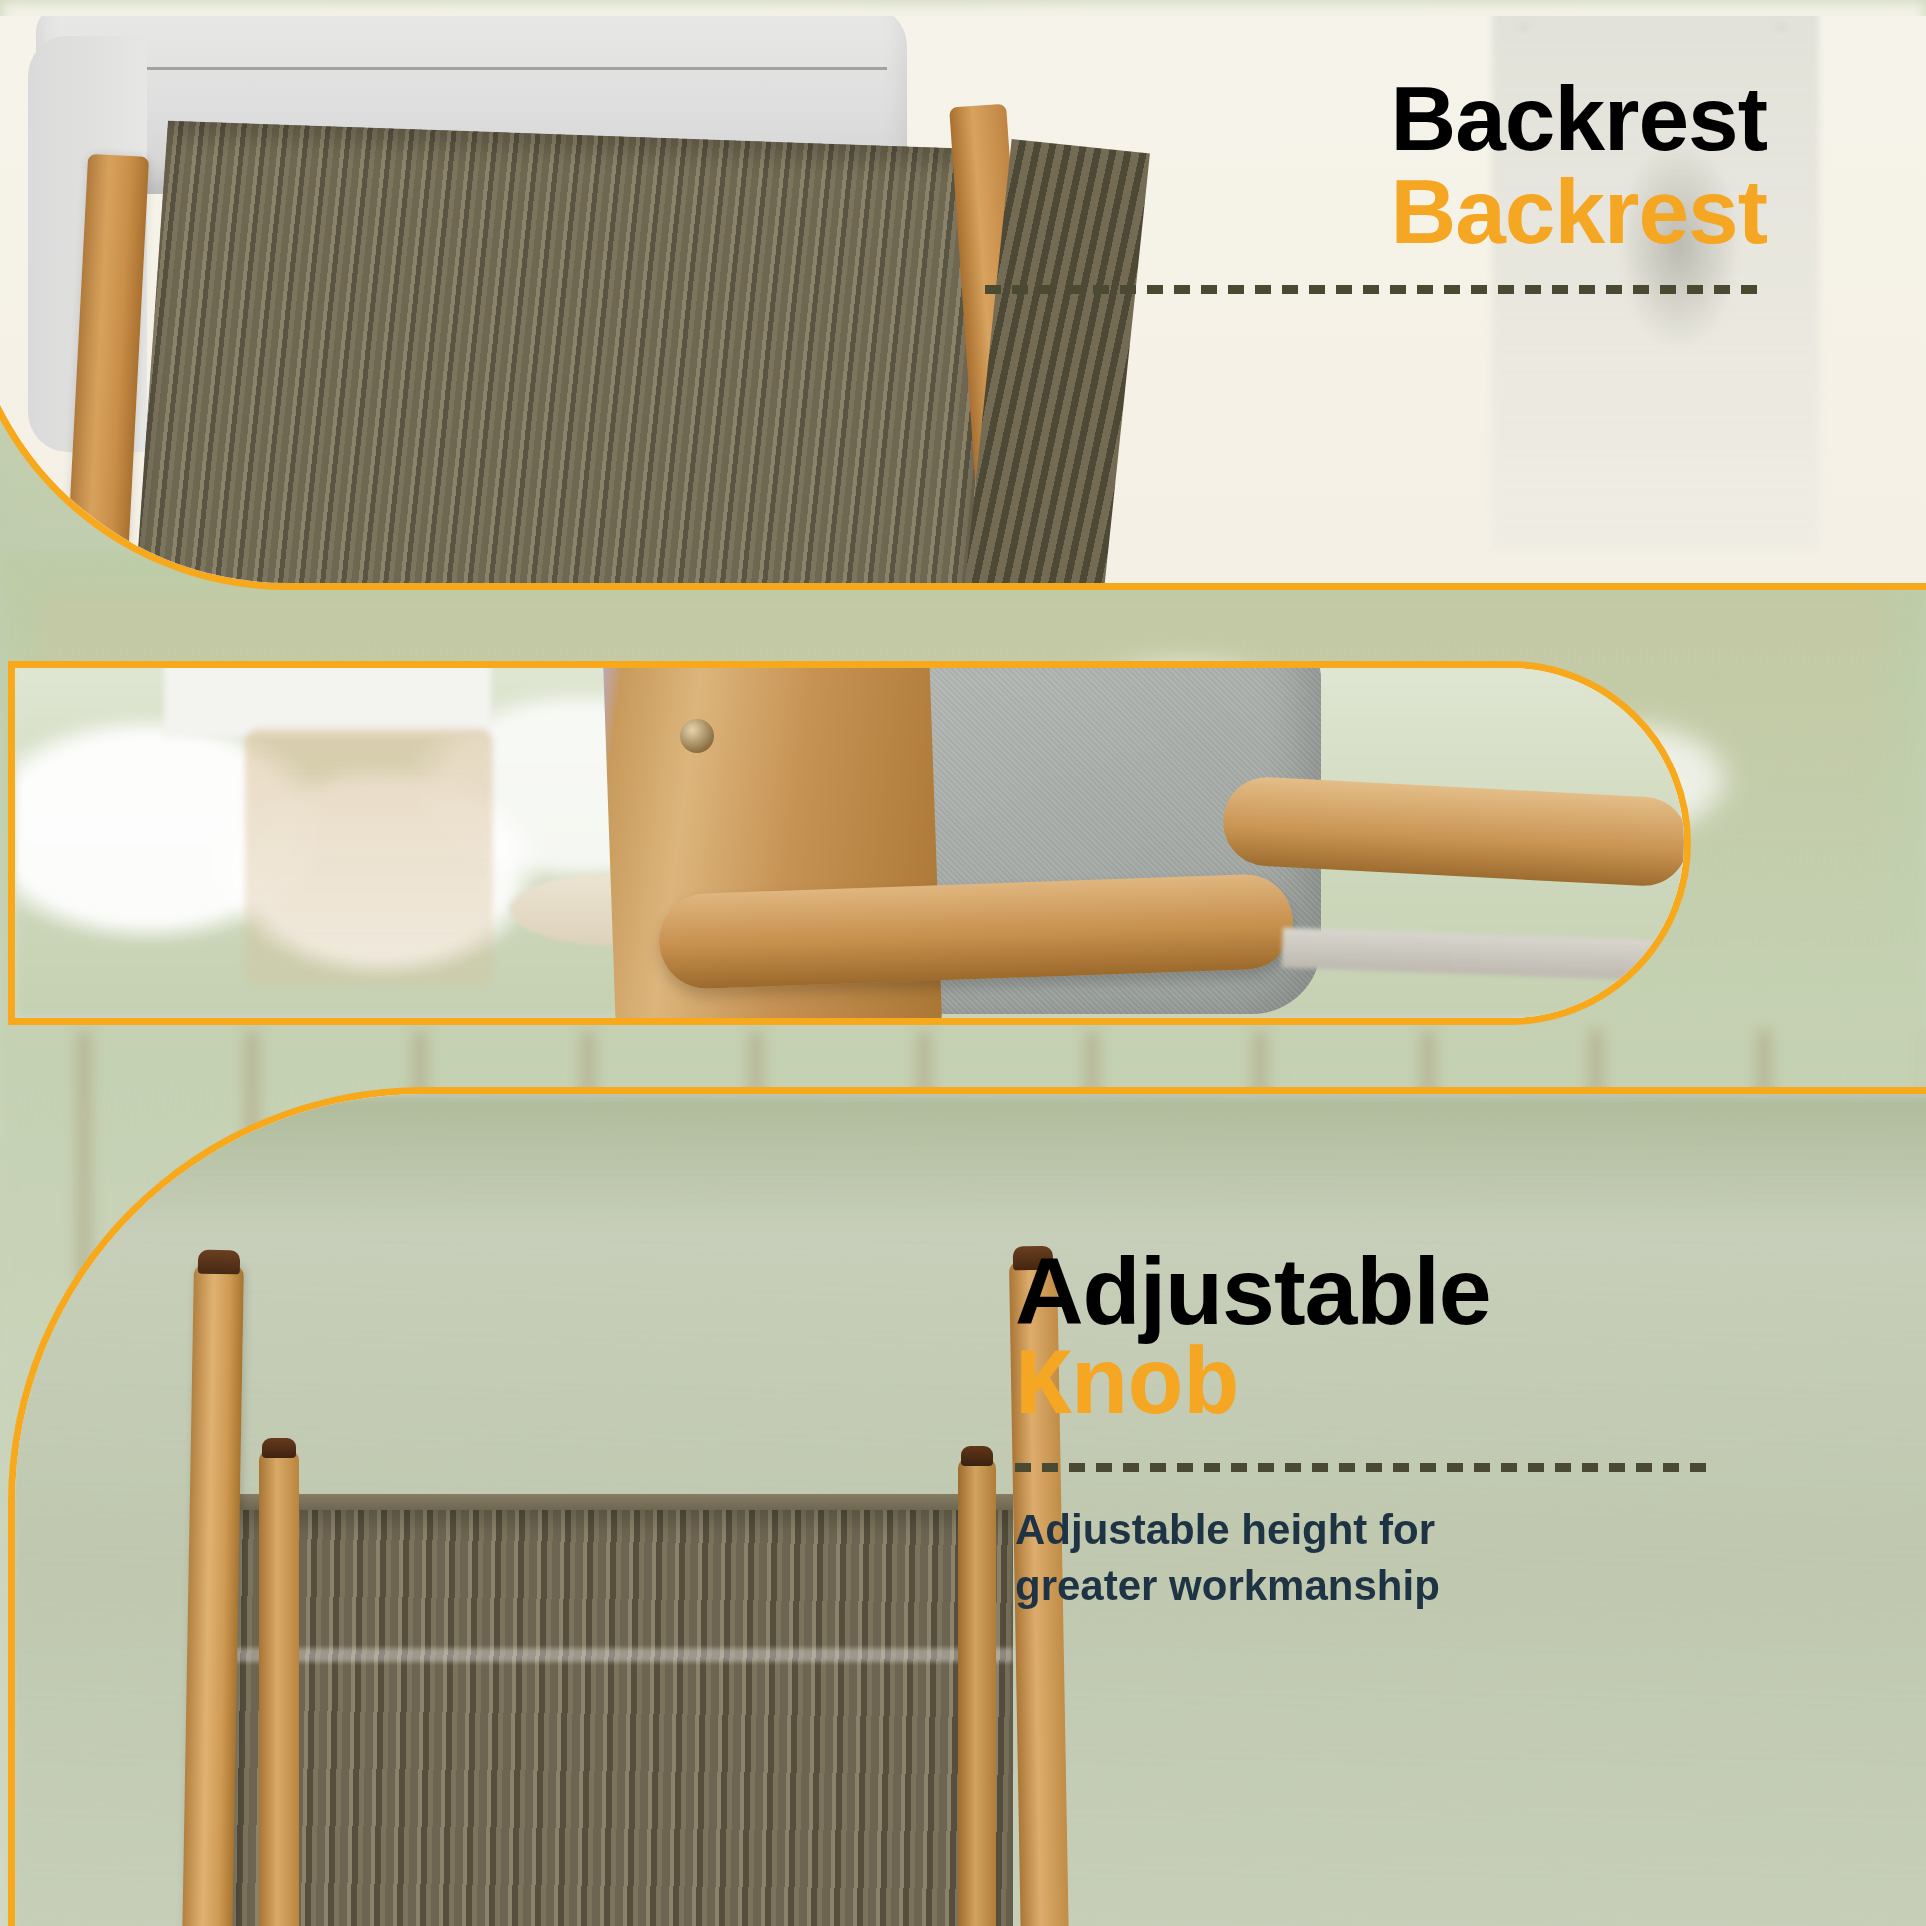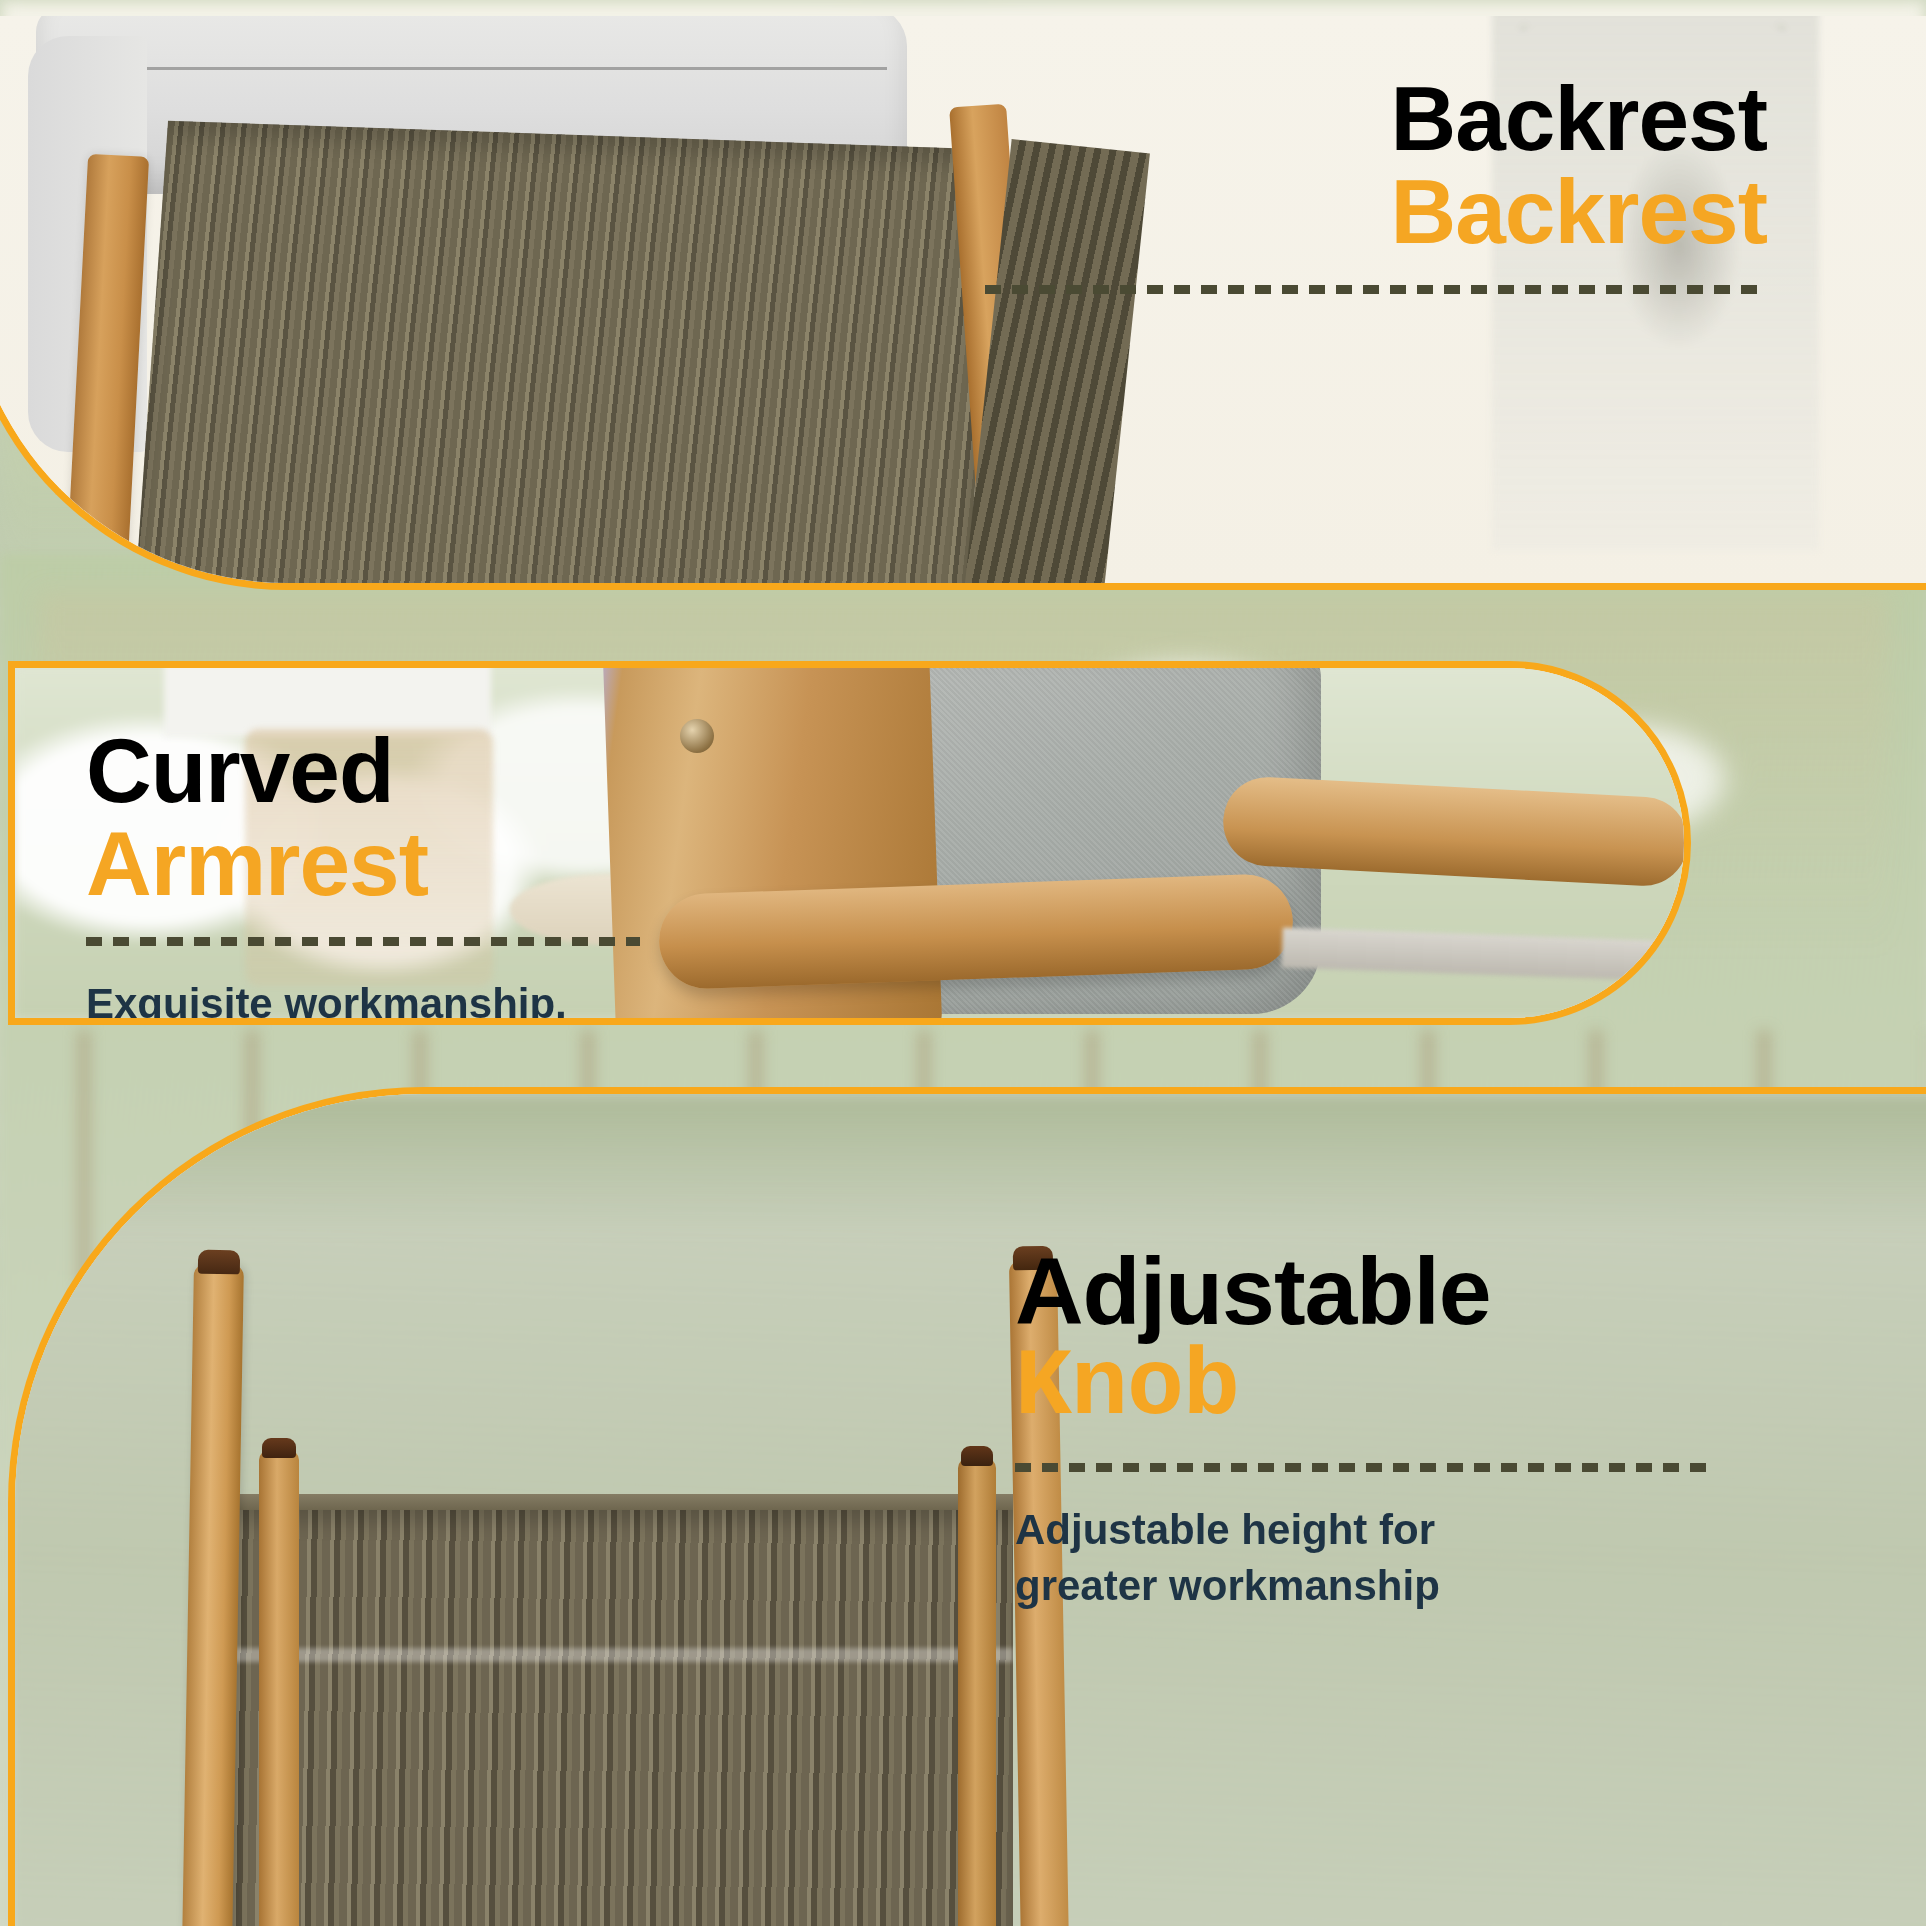--- a/index.html
+++ b/index.html
@@ -363,27 +363,20 @@
       <div class="p2-table"></div>
       <div class="p2-cush"></div>
       <div class="p2-web"></div>
       <div class="p2-frame"></div>
       <div class="p2-screw"></div>
       <div class="p2-arm"></div>
       <div class="p2-right-arm"></div>
       <div class="p2-rail"></div>
     </div>
 
-    <div class="copy" id="p2-copy" style="text-align:left;">
-      <div class="t-main">Curved</div>
-      <div class="t-accent">Armrest</div>
-      <div class="rule" style="width:554px;"></div>
-      <div class="t-body">Exquisite workmanship,
-with a sense of design</div>
-    </div>
   </div>
 
   <div class="panel" id="panel3">
     <div class="photo" id="p3-photo">
       <div class="p3-grass"></div>
       <div class="p3-hedge"></div>
       <div class="p3-web-top"></div>
       <div class="p3-web"></div>
       <div class="p3-seat-gap"></div>
       <div class="p3-leg-b"></div>

